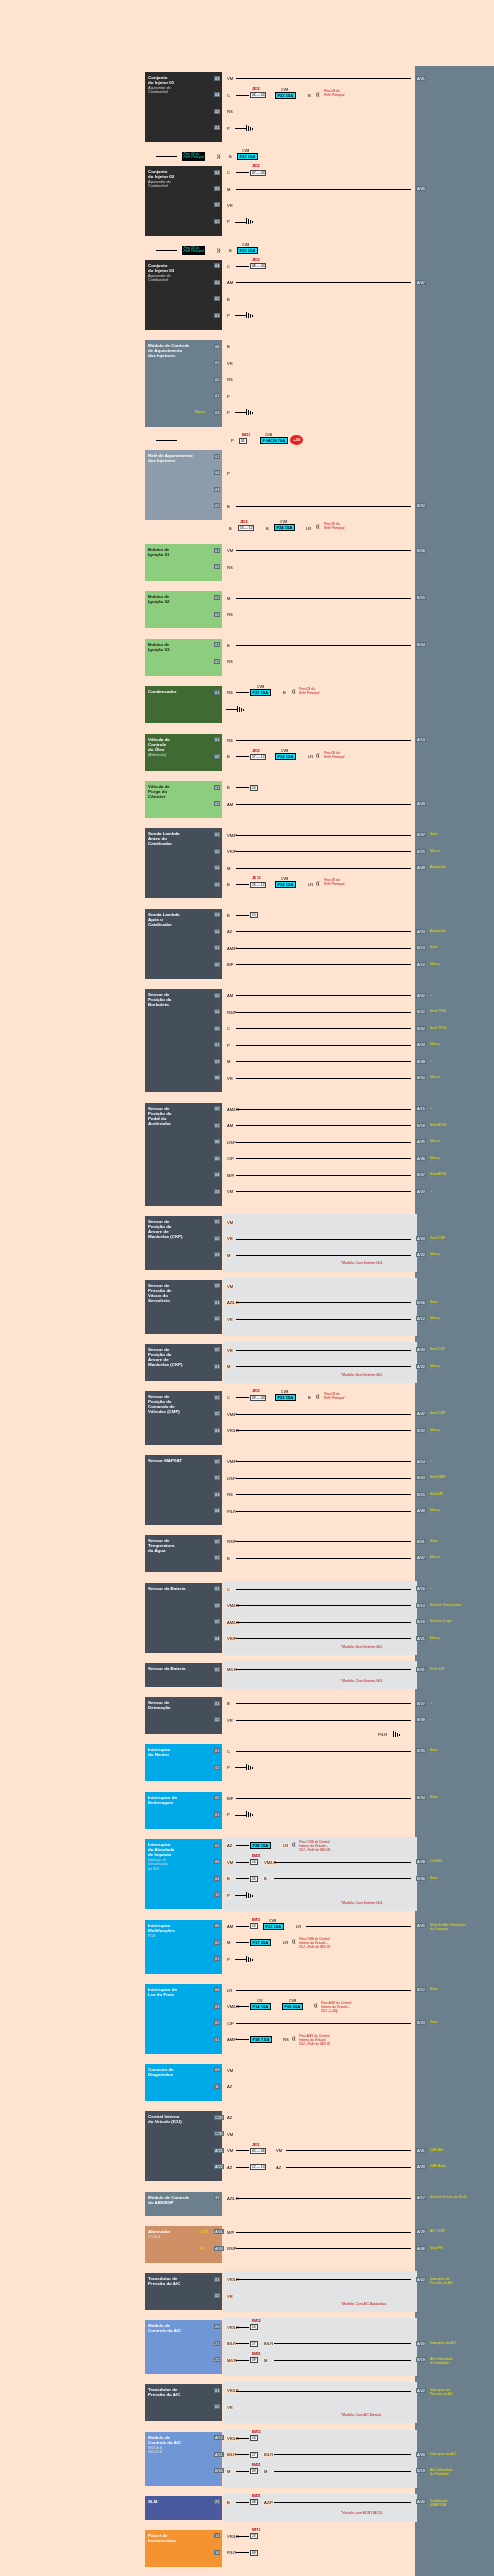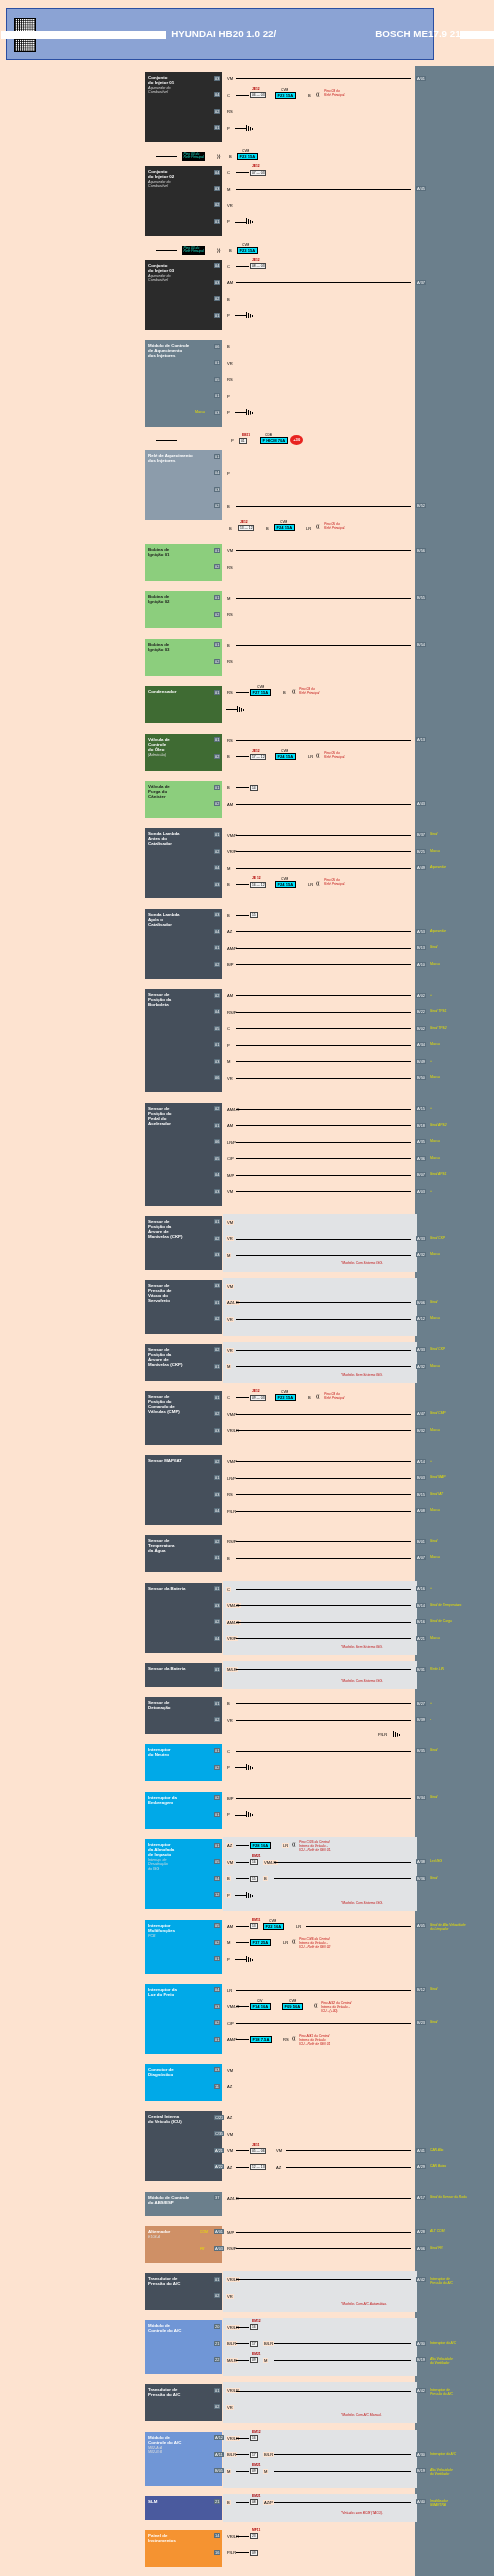--- a/index.html
+++ b/index.html
@@ -60,27 +60,20 @@
                   linear-gradient(#000,#000) 4.1px 1.5px/1px 3.6px no-repeat,
                   linear-gradient(#000,#000) 6.2px 2.6px/1px 2.1px no-repeat;}
   .band{position:absolute;background:#e1e3e5;}
   .arrow{position:absolute;font-size:4.6px;font-weight:bold;color:#000;}
 </style>
 </head>
 <body>
 
 <div id="page">
 
-  <div id="header">
-    <div id="qr"></div>
-    <div id="hdr-bar-left"></div>
-    <div id="hdr-title">HYUNDAI HB20  1.0  22/</div>
-    <div id="hdr-ecu">BOSCH ME17.9 21</div>
-    <div id="hdr-bar-right"></div>
-  </div>
 
   <div id="ecu-col"></div>
 
   <div id="body-layer">
       <div class="box dark" style="left:145px;top:72px;width:77px;height:70px;">
         <div class="title">
           <div>Conjunto</div>
           <div>do Injetor 01</div>
         </div>
         <div class="sub">

